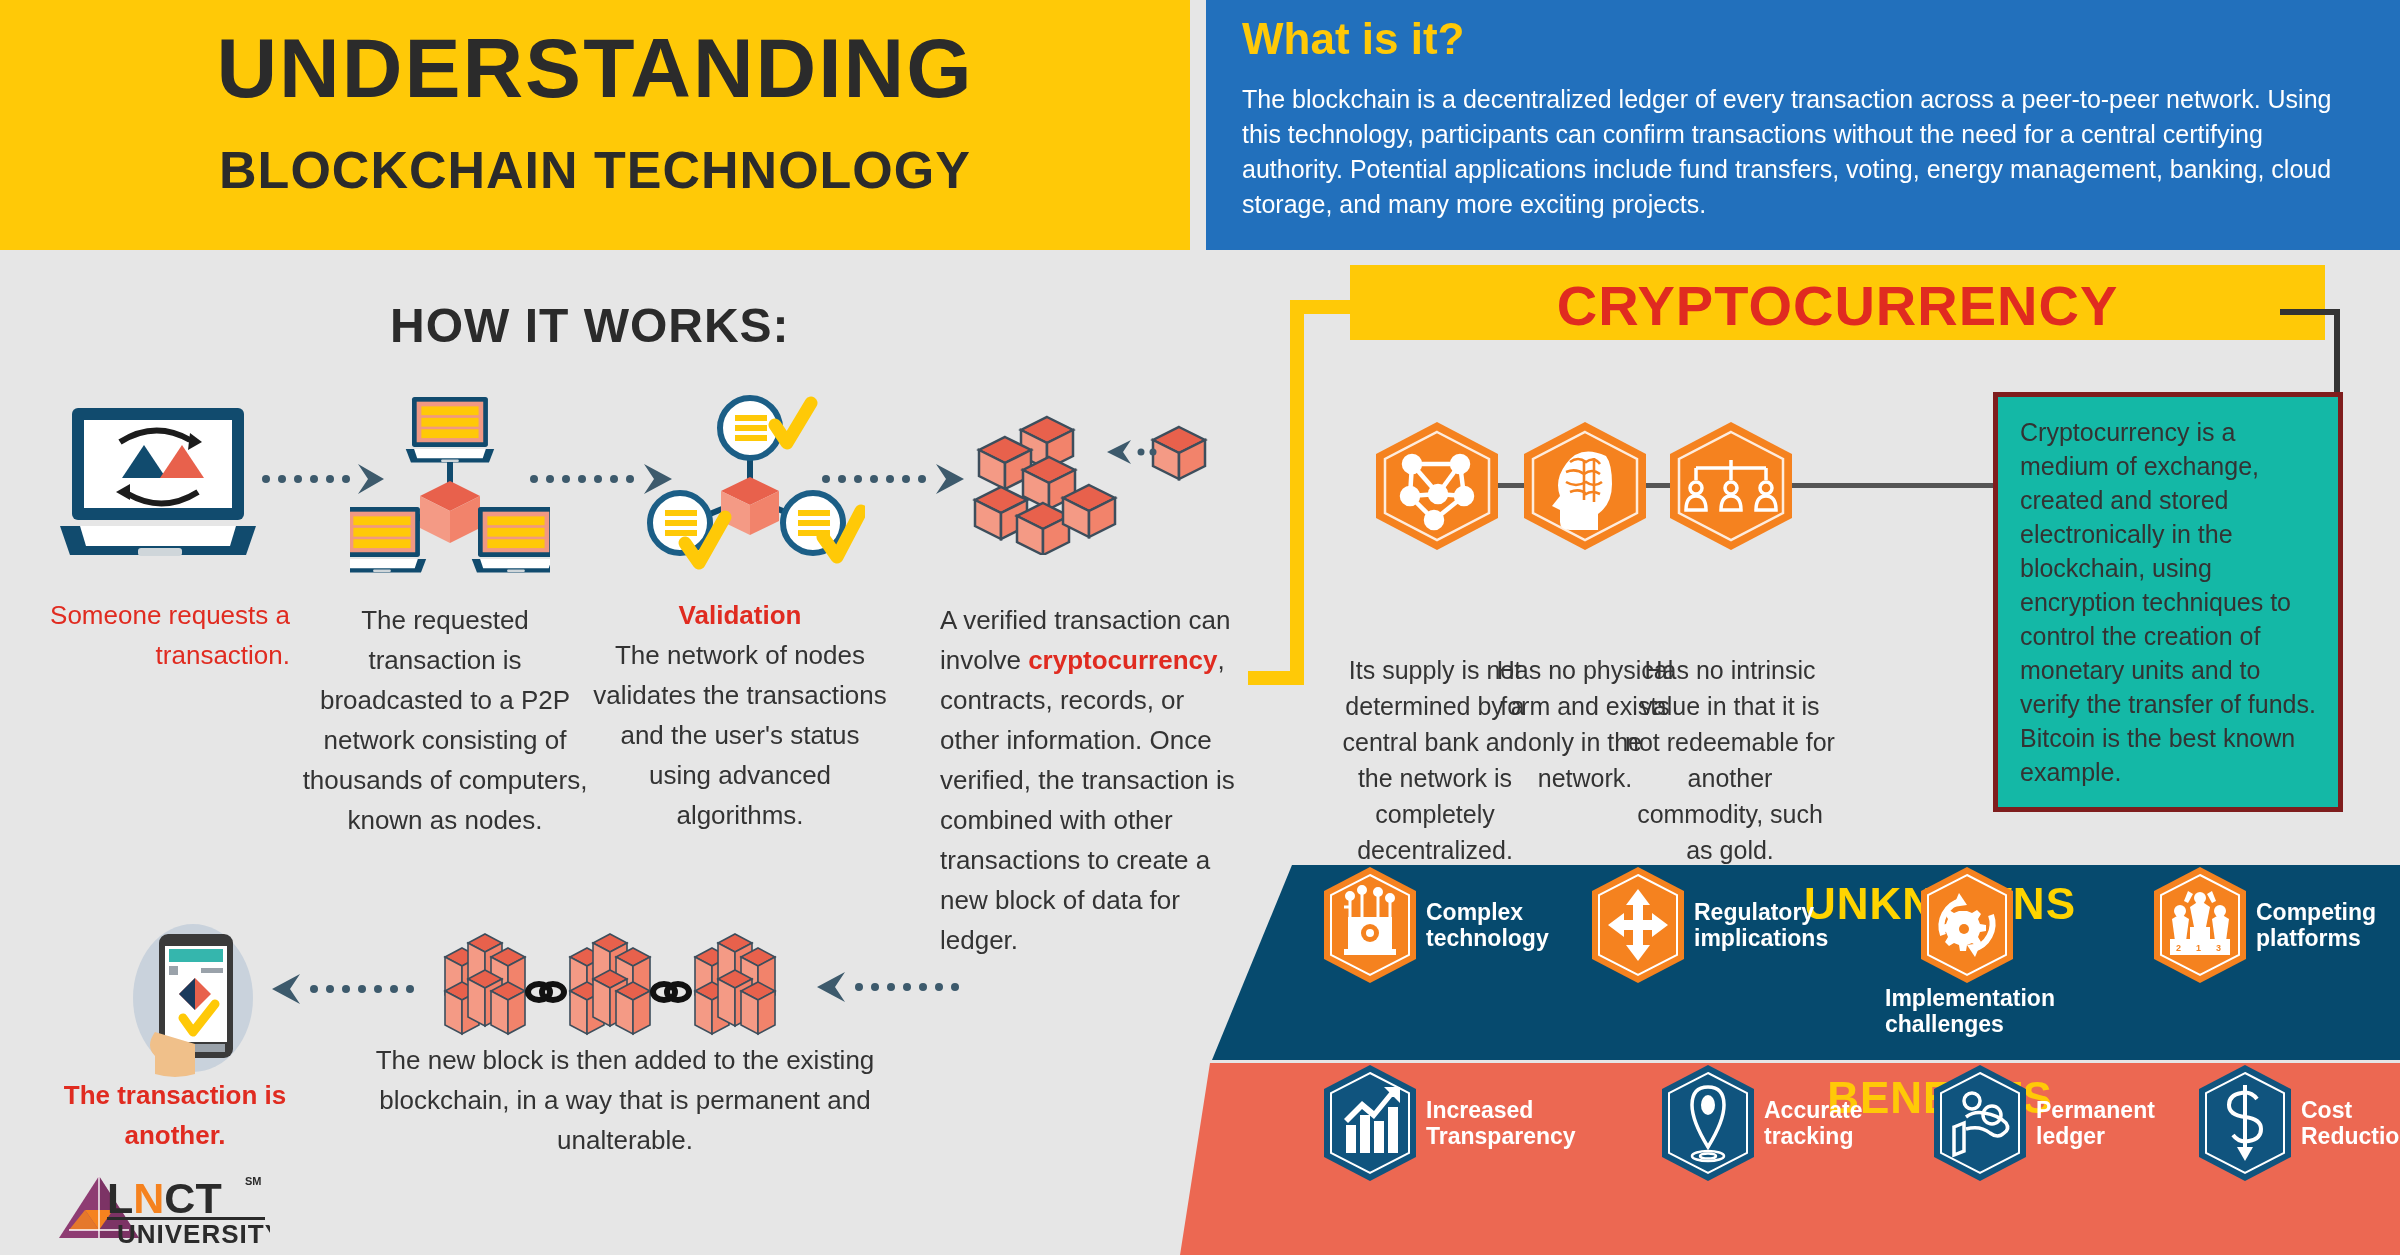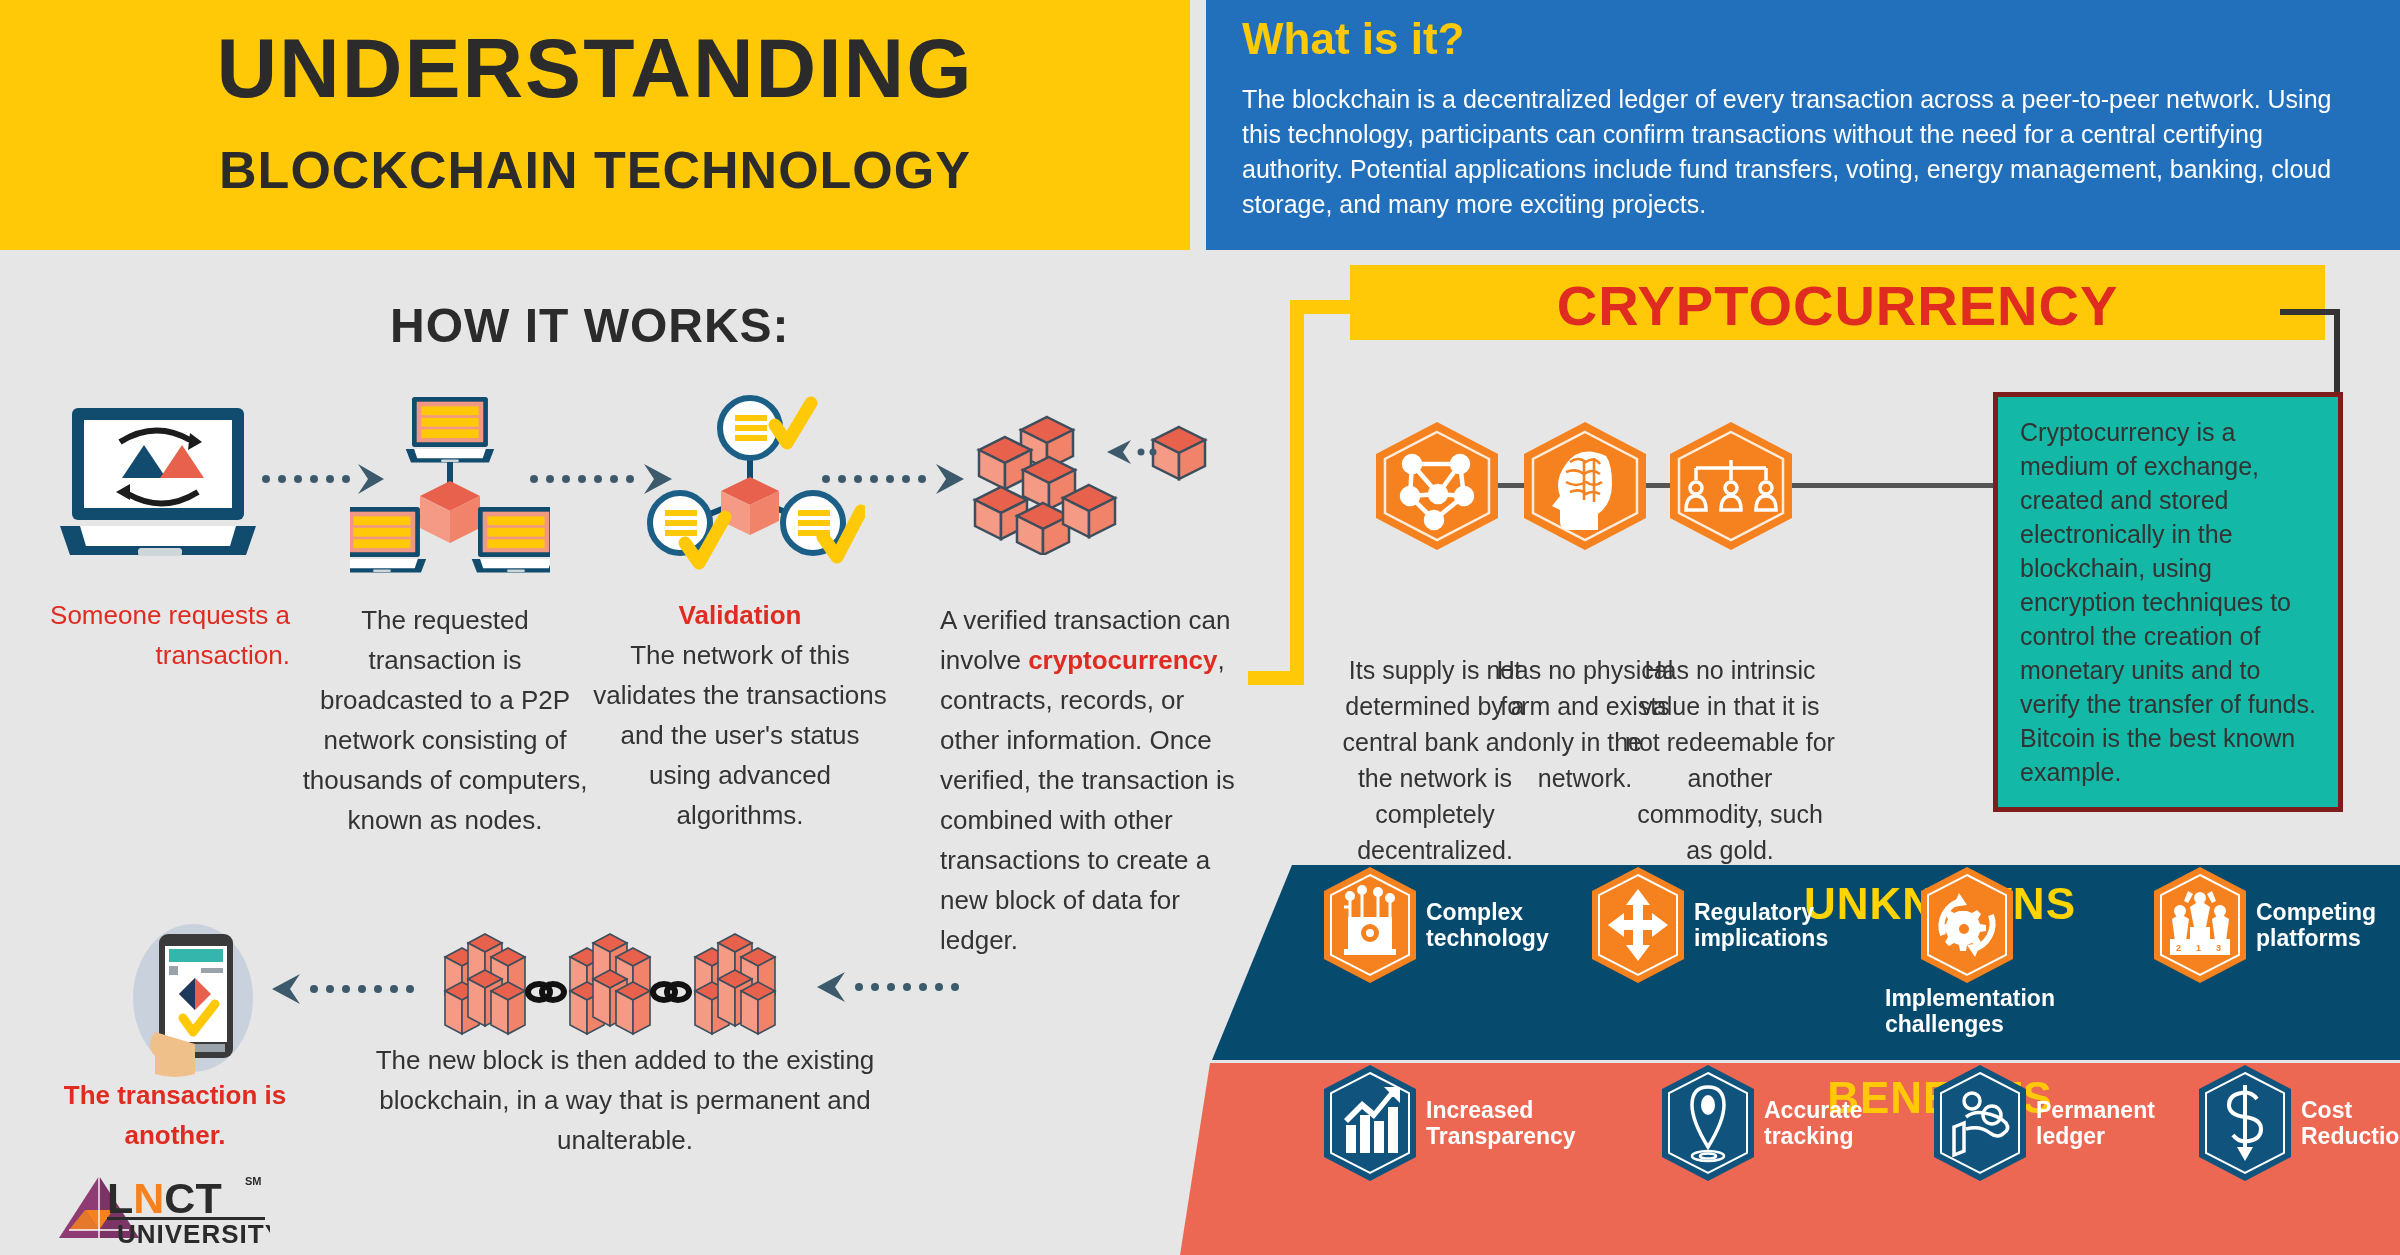--- a/index.html
+++ b/index.html
@@ -246,21 +246,21 @@
     <circle cx="52" cy="17" r="4"></circle>
       <circle cx="68" cy="17" r="4"></circle>
       <circle cx="84" cy="17" r="4"></circle>
       <circle cx="100" cy="17" r="4"></circle>
     <path d="M114 2 L142 17 L114 32 L124 17 Z"></path>
   </g>
 </svg>
 
 <div class="step-text abs" id="step3-text">
   <span style="font-weight:bold;color:#E02B20;">Validation</span><br>
-  <span>The network of this validates the transactions and the user's status using advanced algorithms.</span>
+  <span>The network of nodes validates the transactions and the user's status using advanced algorithms.</span>
 </div>
 
 <svg class="icanvas" style="left:945px;top:395px;" width="280" height="160" viewBox="0 0 280 160">
   <g stroke="#3d4e5c" stroke-width="2.5">
 
     <g transform="translate(76,22)">
         <polygon points="26,0 52,13 26,26 0,13" fill="#E8614C"></polygon>
         <polygon points="0,13 26,26 26,52 0,39" fill="#F49A85"></polygon>
         <polygon points="52,13 26,26 26,52 52,39" fill="#F2836B"></polygon>
       </g>

